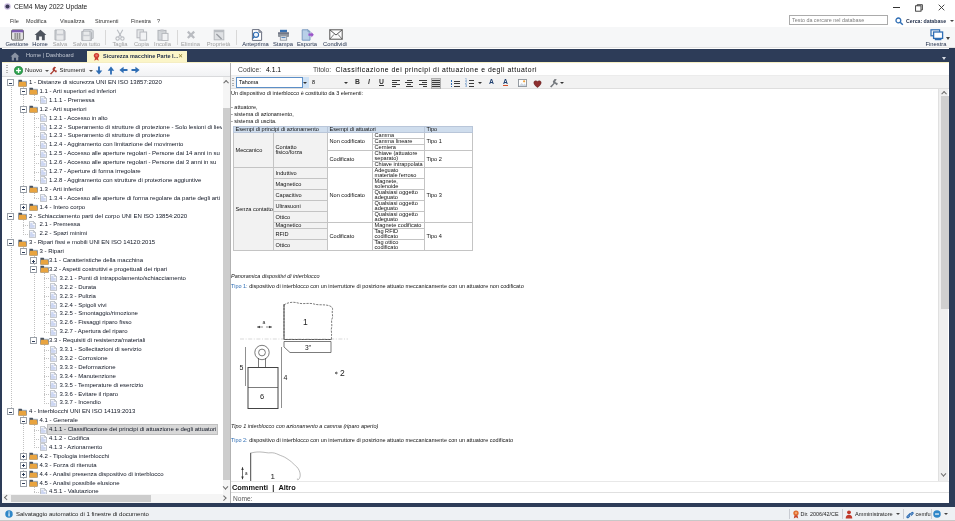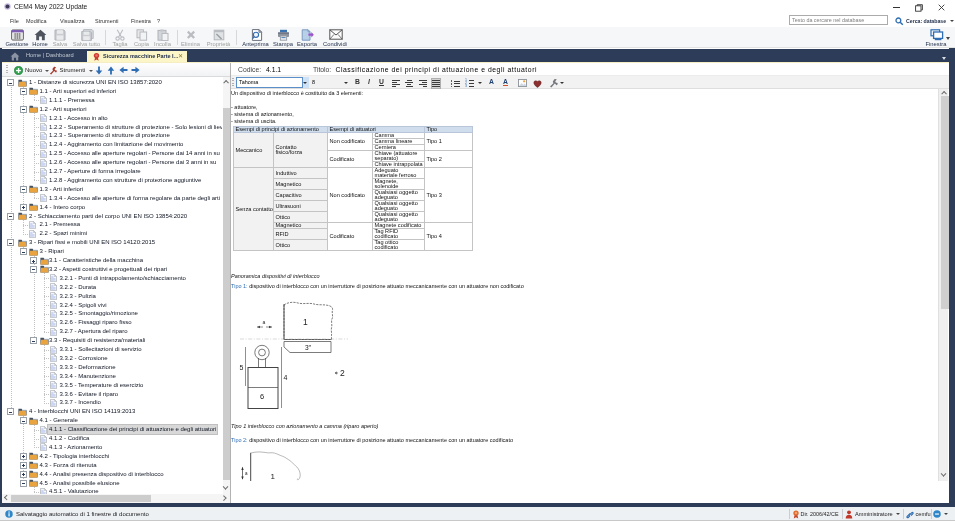--- a/index.html
+++ b/index.html
@@ -920,20 +920,25 @@
 </g>
 <text x="8" y="27.5" font-size="4.5" font-family="Liberation Sans" fill="#222">a</text>
 <text x="33.5" y="32" font-size="8" font-family="Liberation Sans" fill="#222">1</text>
 </svg>
 </div>
 <div id="docscroll">
  <div class="arr up" style="left:2.5px;top:3px;"></div>
  <div class="arr dn" style="left:2.5px;top:383px;"></div>
  <div class="abs" style="left:1.5px;top:7px;width:8px;height:213px;background:#cfcfcf;"></div>
 </div>
+<div id="commentibar">
+ <div class="abs" style="left:1px;top:1px;font-size:7.4px;font-weight:bold;color:#111;">Commenti&nbsp; | &nbsp;Altro</div>
+ <div class="abs" style="left:0;top:10px;width:718px;height:1px;background:#e0e0e0;"></div>
+ <div class="abs" style="left:2px;top:13px;font-size:6.6px;color:#555;">Nome:</div>
+</div>
 </div>
 </div>
 <div id="main-lb"></div>
     <div id="main-rb"></div>
     <div id="main-bb"></div>
 
 <div id="statusbar">
  <svg class="abs" style="left:5px;top:3px;" width="8" height="8" viewBox="0 0 9 9">
         <circle cx="4.5" cy="4.5" r="4.2" fill="#2e86c8"></circle>
         <rect x="3.9" y="1.6" width="1.3" height="1.4" fill="#fff"></rect>

